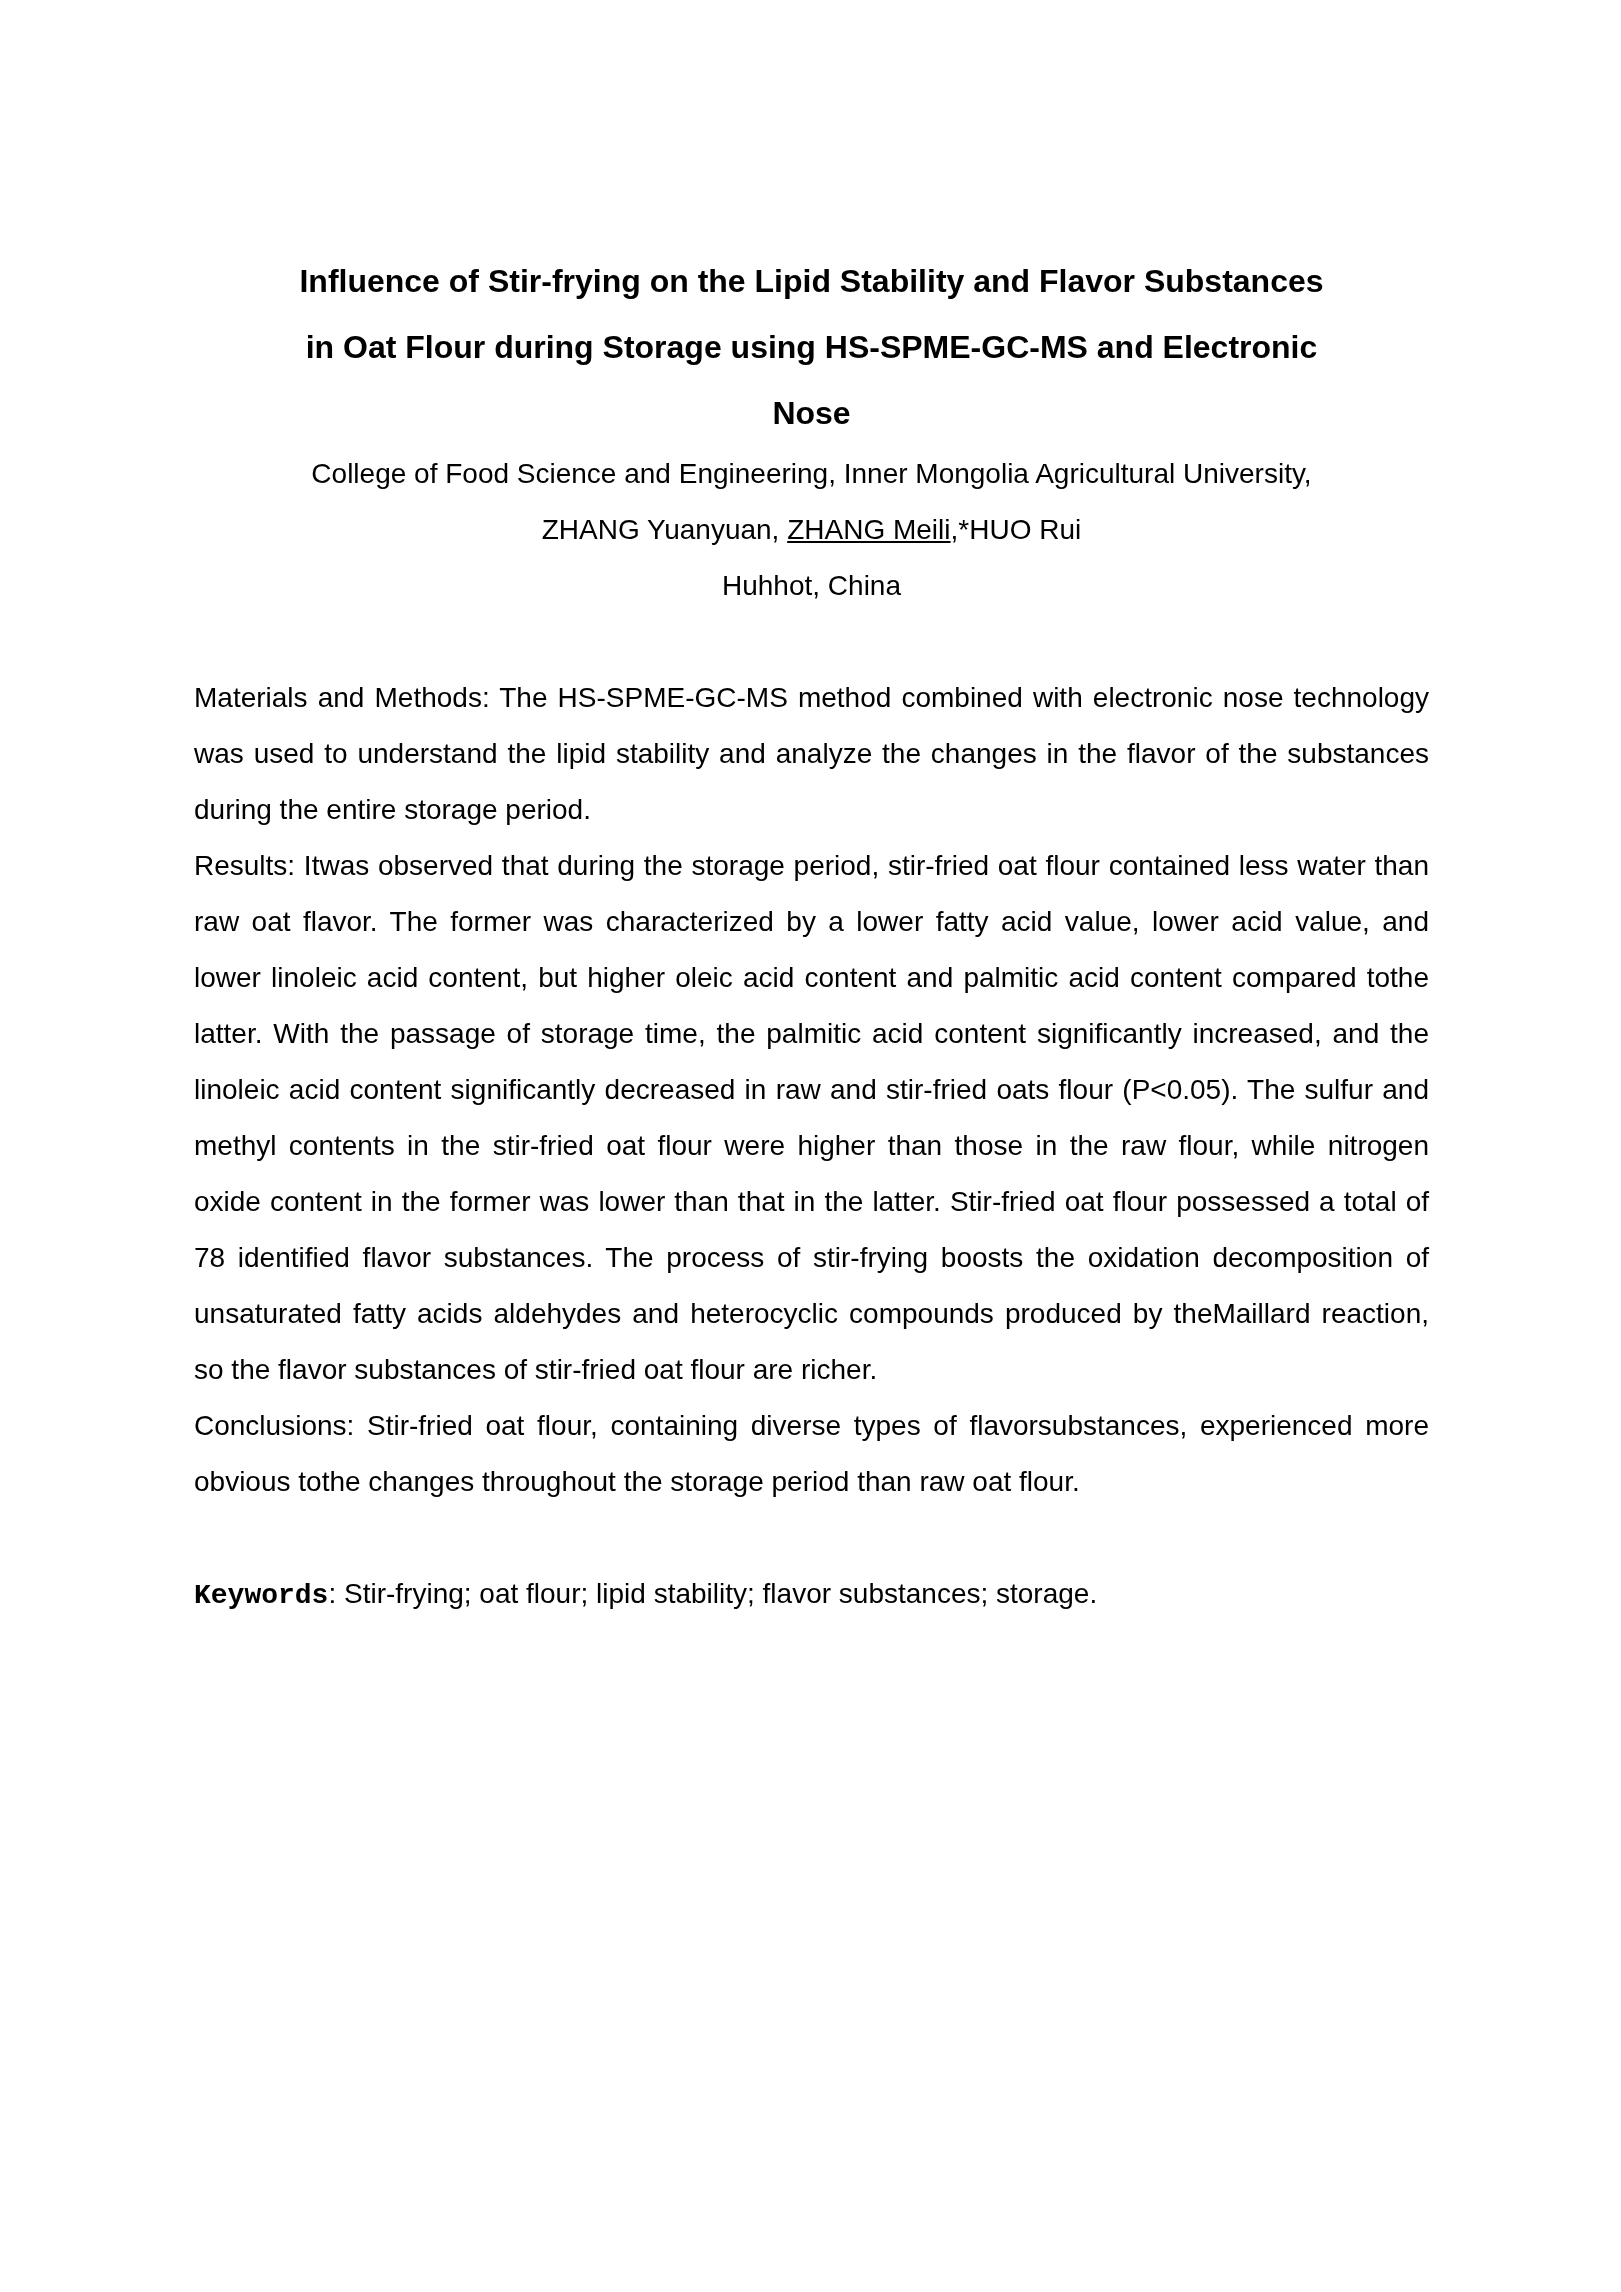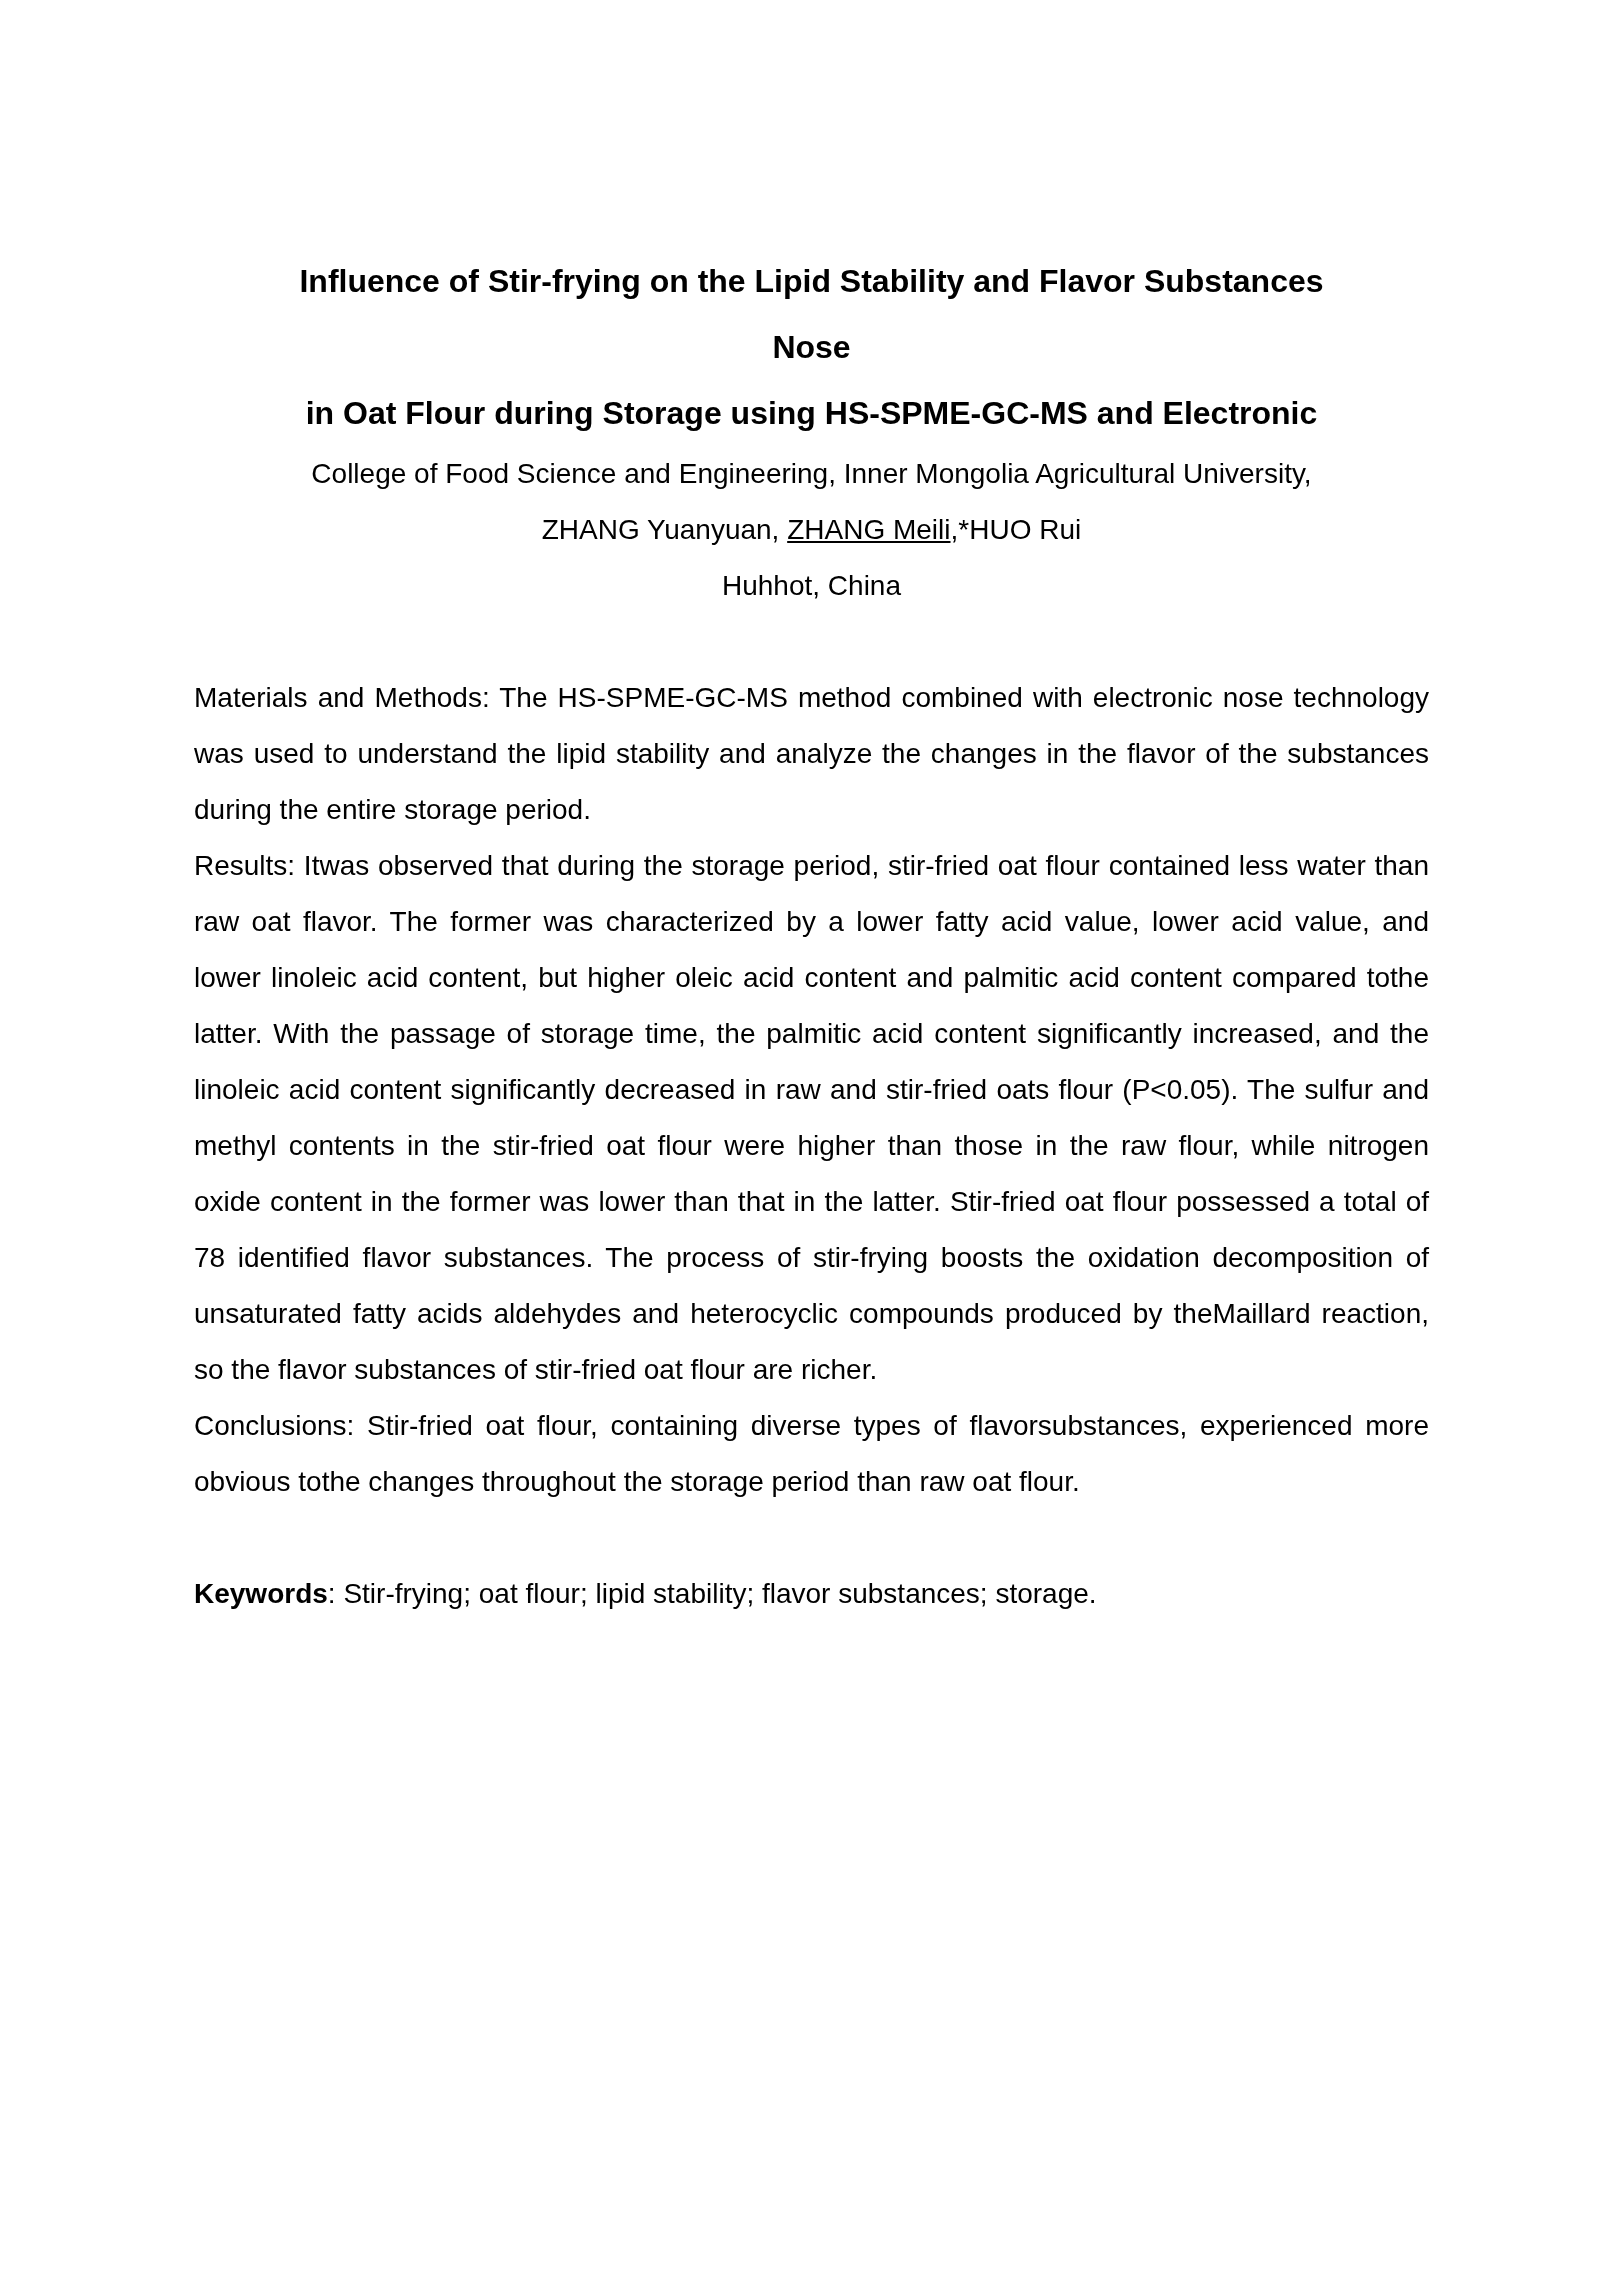--- a/index.html
+++ b/index.html
@@ -45,31 +45,32 @@
     text-justify: inter-word;
   }
   .keywords-line {
     margin-top: 56px;
     font-size: 28px;
     line-height: 56px;
     text-align: left;
   }
   .keywords-line .kw-label {
     font-weight: bold;
+    font-family: Liberation Mono, monospace;
   }
 </style>
 </head>
 <body>
 
 <div class="page">
 
   <h1 class="title">
     <div>Influence of Stir-frying on the Lipid Stability and Flavor Substances</div>
+    <div>in Oat Flour during Storage using HS-SPME-GC-MS and Electronic</div>
     <div>Nose</div>
-    <div>in Oat Flour during Storage using HS-SPME-GC-MS and Electronic</div>
   </h1>
 
   <div class="meta-line">College of Food Science and Engineering, Inner Mongolia Agricultural University,</div>
 
   <div class="meta-line"><span>ZHANG Yuanyuan, </span><span class="underlined">ZHANG Meili</span><span>,*HUO Rui</span></div>
   <div class="meta-line">Huhhot, China</div>
 
   <div class="spacer"></div>
 
   <div class="abstract">

